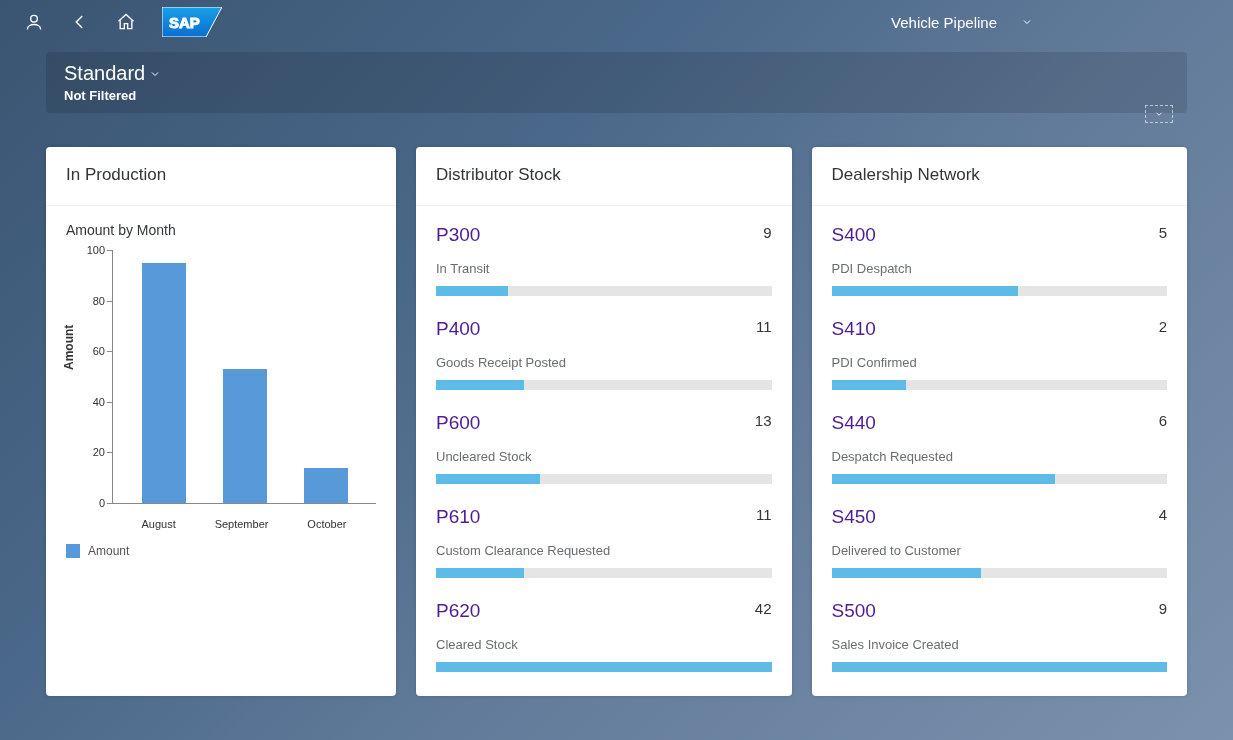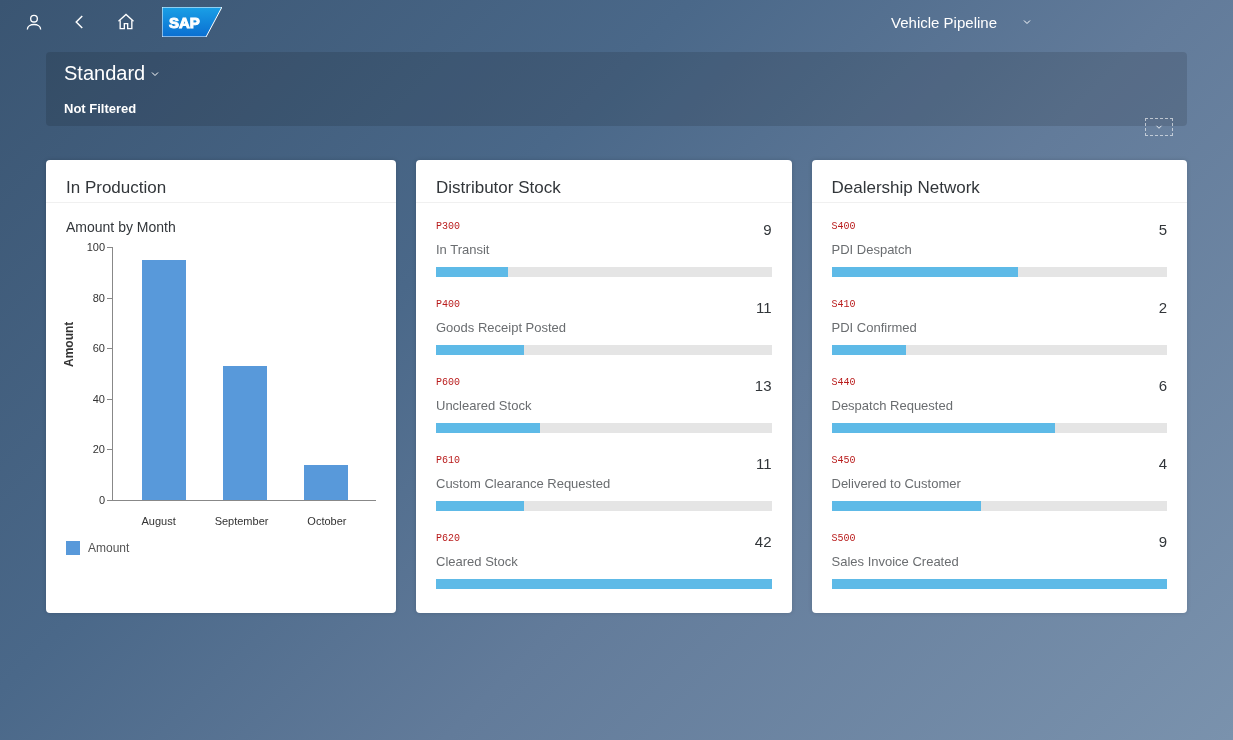--- a/index.html
+++ b/index.html
@@ -53,21 +53,21 @@
     position: relative;
   }
   .filter-bar .variant {
     display: flex; align-items: center; gap: 4px;
     font-size: 20px;
     cursor: pointer;
   }
   .filter-bar .sub {
     font-size: 13px;
     font-weight: bold;
-    margin-top: 16px;
+    margin-top: 3px;
   }
   .expand-pin {
     position: absolute;
     right: 14px; bottom: -10px;
     width: 28px; height: 18px;
     border: 1px dashed rgba(255,255,255,0.6);
     display: flex; align-items: center; justify-content: center;
     cursor: pointer;
     background: rgba(255,255,255,0.02);
   }
@@ -77,21 +77,21 @@
     padding: 34px 46px 20px 46px;
   }
   .card {
     background: #fff;
     border-radius: 4px;
     box-shadow: 0 0 4px rgba(0,0,0,0.15);
     flex: 1;
   }
   .card.small { flex: 0 0 350px; }
   .card-header {
-    padding: 18px 20px 4px 20px;
+    padding: 18px 20px 20px 20px;
     font-size: 17px;
     color: #32363a;
     border-bottom: 1px solid #f0f0f0;
   }
   .chart-area { padding: 16px 20px 20px 20px; }
   .chart-title { font-size: 14px; color: #32363a; margin-bottom: 12px; }
   .chart-box { position: relative; height: 280px; padding-left: 46px; padding-bottom: 26px; }
   .y-axis-label {
     position: absolute;
     left: -4px; top: 50%;
@@ -133,23 +133,23 @@
   }
   .legend-swatch { width: 14px; height: 14px; background: #5899da; }
   .list-card .items { padding: 6px 0 14px 0; }
   .list-item {
     padding: 12px 20px 10px 20px;
     cursor: pointer;
   }
   .li-top {
     display: flex; justify-content: space-between; align-items: flex-start;
   }
-  .li-code { font-size: 10px; color: #b91c1c; font-family: Liberation Mono, monospace; }
+  .li-code { font-size: 19px; color: #4c1d95; }
   .li-val { font-size: 15px; color: #32363a; }
-  .li-desc { font-size: 13px; color: #6a6d70; margin-top: 4px; }
+  .li-desc { font-size: 13px; color: #6a6d70; margin-top: 15px; }
   .li-bar {
     margin-top: 10px;
     height: 10px;
     background: #e5e5e5;
     position: relative;
   }
   .li-bar .fill {
     position: absolute; left: 0; top: 0; bottom: 0;
     background: #5ebae7;
   }

